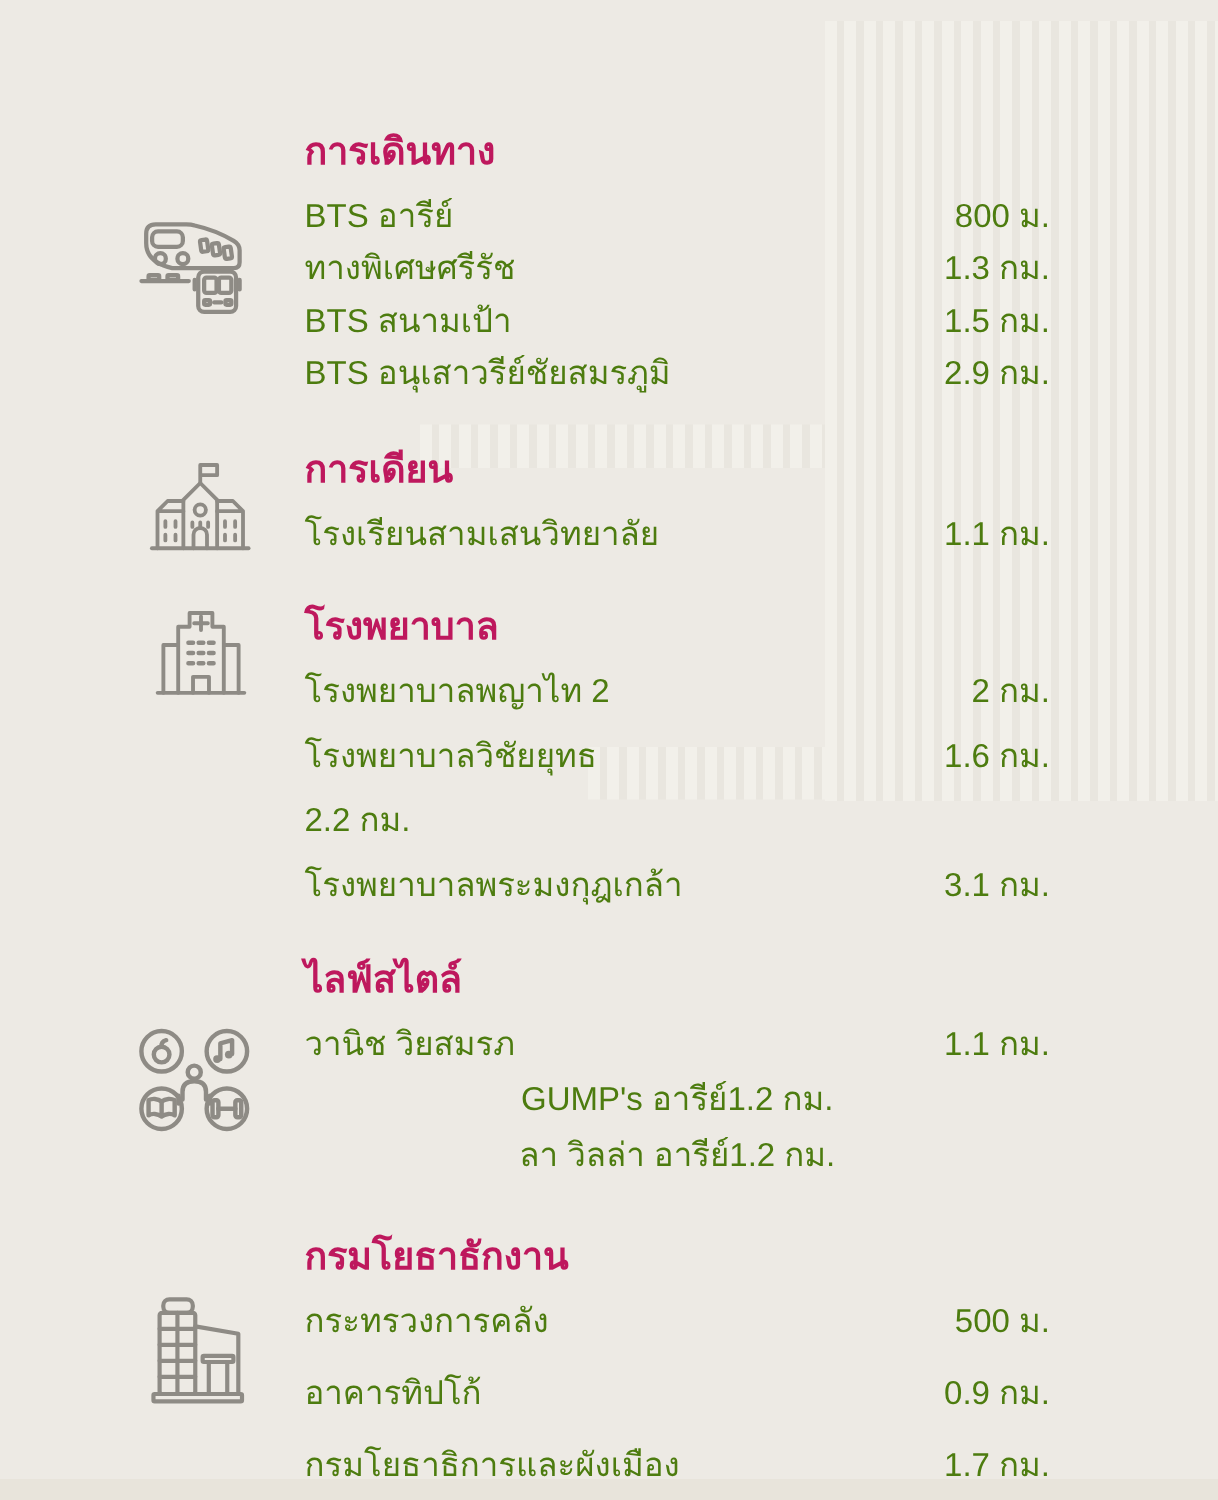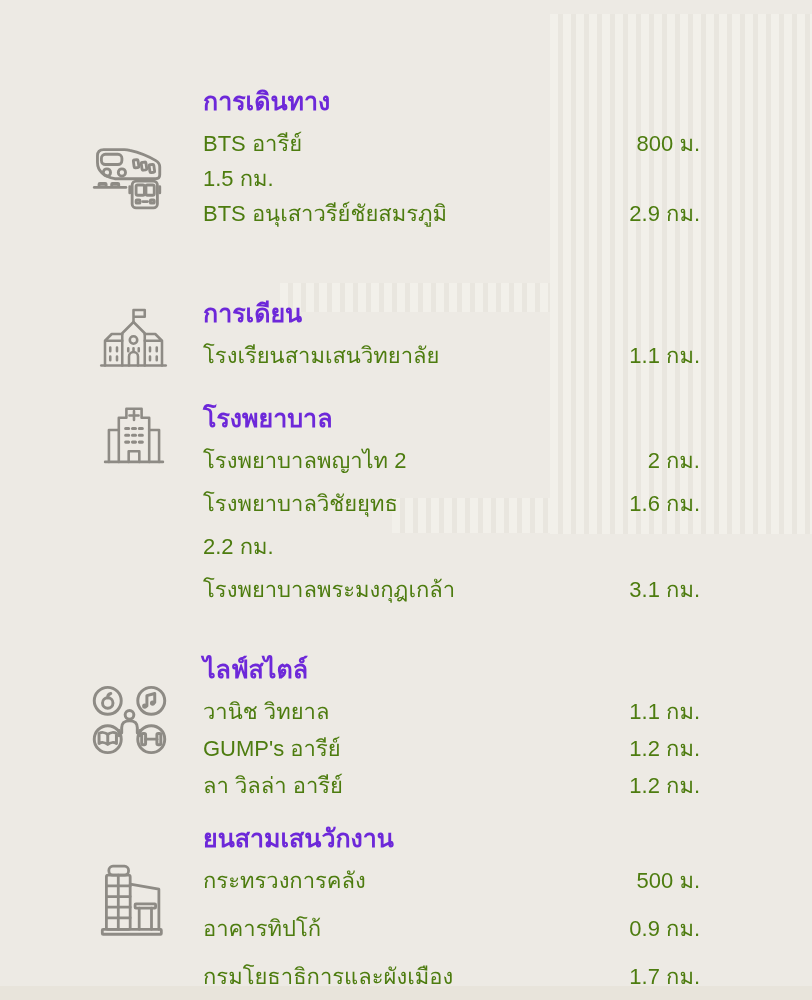--- a/index.html
+++ b/index.html
@@ -38,35 +38,35 @@
     position: absolute;
     z-index: 1;
     left: 203px;
     width: 497px;
   }
   .section h2 {
     margin: 0 0 11px 0;
     font-size: 25px;
     line-height: 34px;
     font-weight: bold;
-    color: #6d28d9;
+    color: #be185d;
   }
   .row {
     display: flex;
     justify-content: space-between;
     align-items: baseline;
     font-size: 22px;
     line-height: 30px;
     color: #4d7c0f;
   }
   .row .dist { white-space: nowrap; }
 
   .s1 .row + .row { margin-top: 5px; }
   .s3 .row + .row { margin-top: 13px; text-align: right; }
-  .s4 .row + .row { margin-top: 7px; }
+  .s4 .row + .row { margin-top: 7px; justify-content: center; }
   .s5 .row + .row { margin-top: 18px; }
 
   .icon {
     position: absolute;
     z-index: 1;
     color: #8e8b85;
   }
   .icon svg { display:block; width:100%; height:100%; }
   .icon-transport { left:88px;  top:134px; width:82px; height:80px; }
   .icon-school    { left:96px;  top:299px; width:75px; height:76px; }
@@ -166,20 +166,25 @@
     </svg>
   </div>
 
   <section class="section s1" style="top:84px">
     <h2>การเดินทาง</h2>
     <div class="row">
       <span>BTS อารีย์</span>
       <span class="dist">800 ม.</span>
     </div>
     <div class="row">
+      <span>ทางพิเศษศรีรัช</span>
+      <span class="dist">1.3 กม.</span>
+    </div>
+    <div class="row">
+      <span>BTS สนามเป้า</span>
       <span class="dist">1.5 กม.</span>
     </div>
     <div class="row">
       <span>BTS อนุเสาวรีย์ชัยสมรภูมิ</span>
       <span class="dist">2.9 กม.</span>
     </div>
   </section>
 
   <section class="section s2" style="top:296px">
     <h2>การเดียน</h2>
@@ -201,38 +206,38 @@
     </div>
     <div class="row">
       <span class="dist">2.2 กม.</span>
     </div>
     <div class="row">
       <span>โรงพยาบาลพระมงกุฎเกล้า</span>
       <span class="dist">3.1 กม.</span>
     </div>
   </section>
 
-  <section class="section s4" style="top:652px">
+  <section class="section s4" style="top:636px">
     <h2>ไลฟ์สไตล์</h2>
     <div class="row">
-      <span>วานิช วิทยาล</span>
+      <span>วานิช วิยสมรภ</span>
       <span class="dist">1.1 กม.</span>
     </div>
     <div class="row">
       <span>GUMP's อารีย์</span>
       <span class="dist">1.2 กม.</span>
     </div>
     <div class="row">
       <span>ลา วิลล่า อารีย์</span>
       <span class="dist">1.2 กม.</span>
     </div>
   </section>
 
   <section class="section s5" style="top:821px">
-    <h2>ยนสามเสนวักงาน</h2>
+    <h2>กรมโยธาธักงาน</h2>
     <div class="row">
       <span>กระทรวงการคลัง</span>
       <span class="dist">500 ม.</span>
     </div>
     <div class="row">
       <span>อาคารทิปโก้</span>
       <span class="dist">0.9 กม.</span>
     </div>
     <div class="row">
       <span>กรมโยธาธิการและผังเมือง</span>

